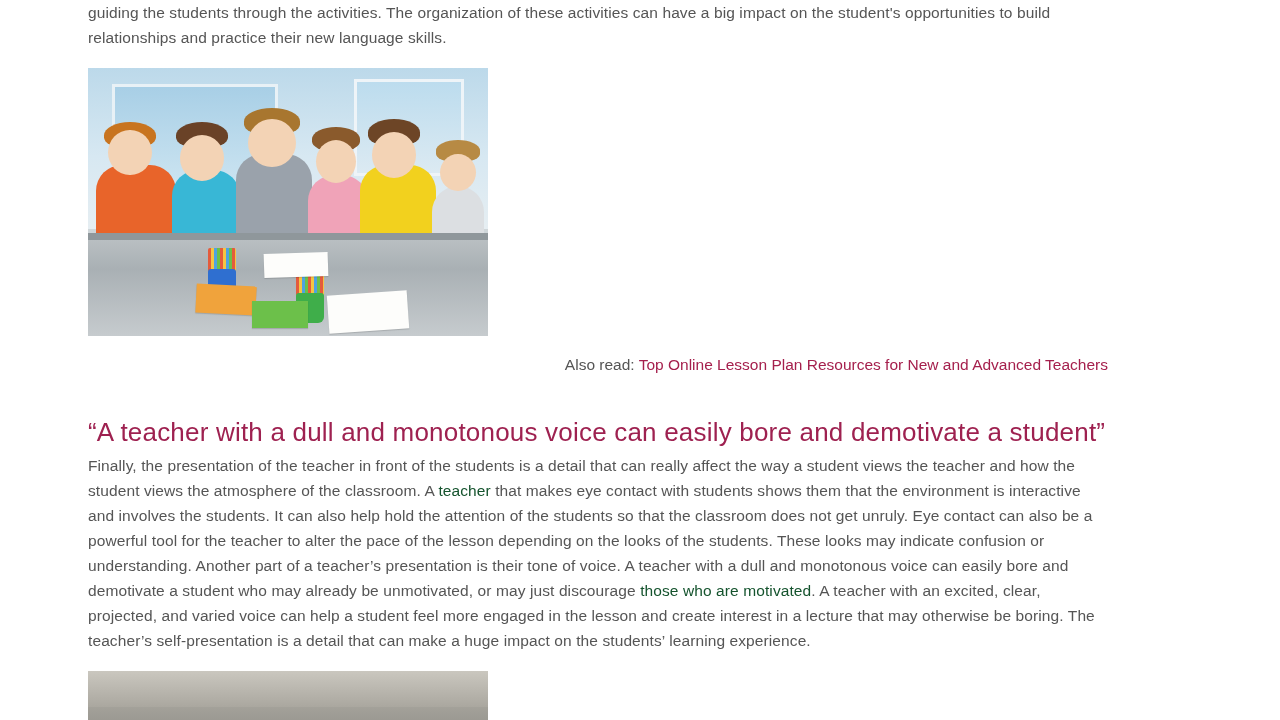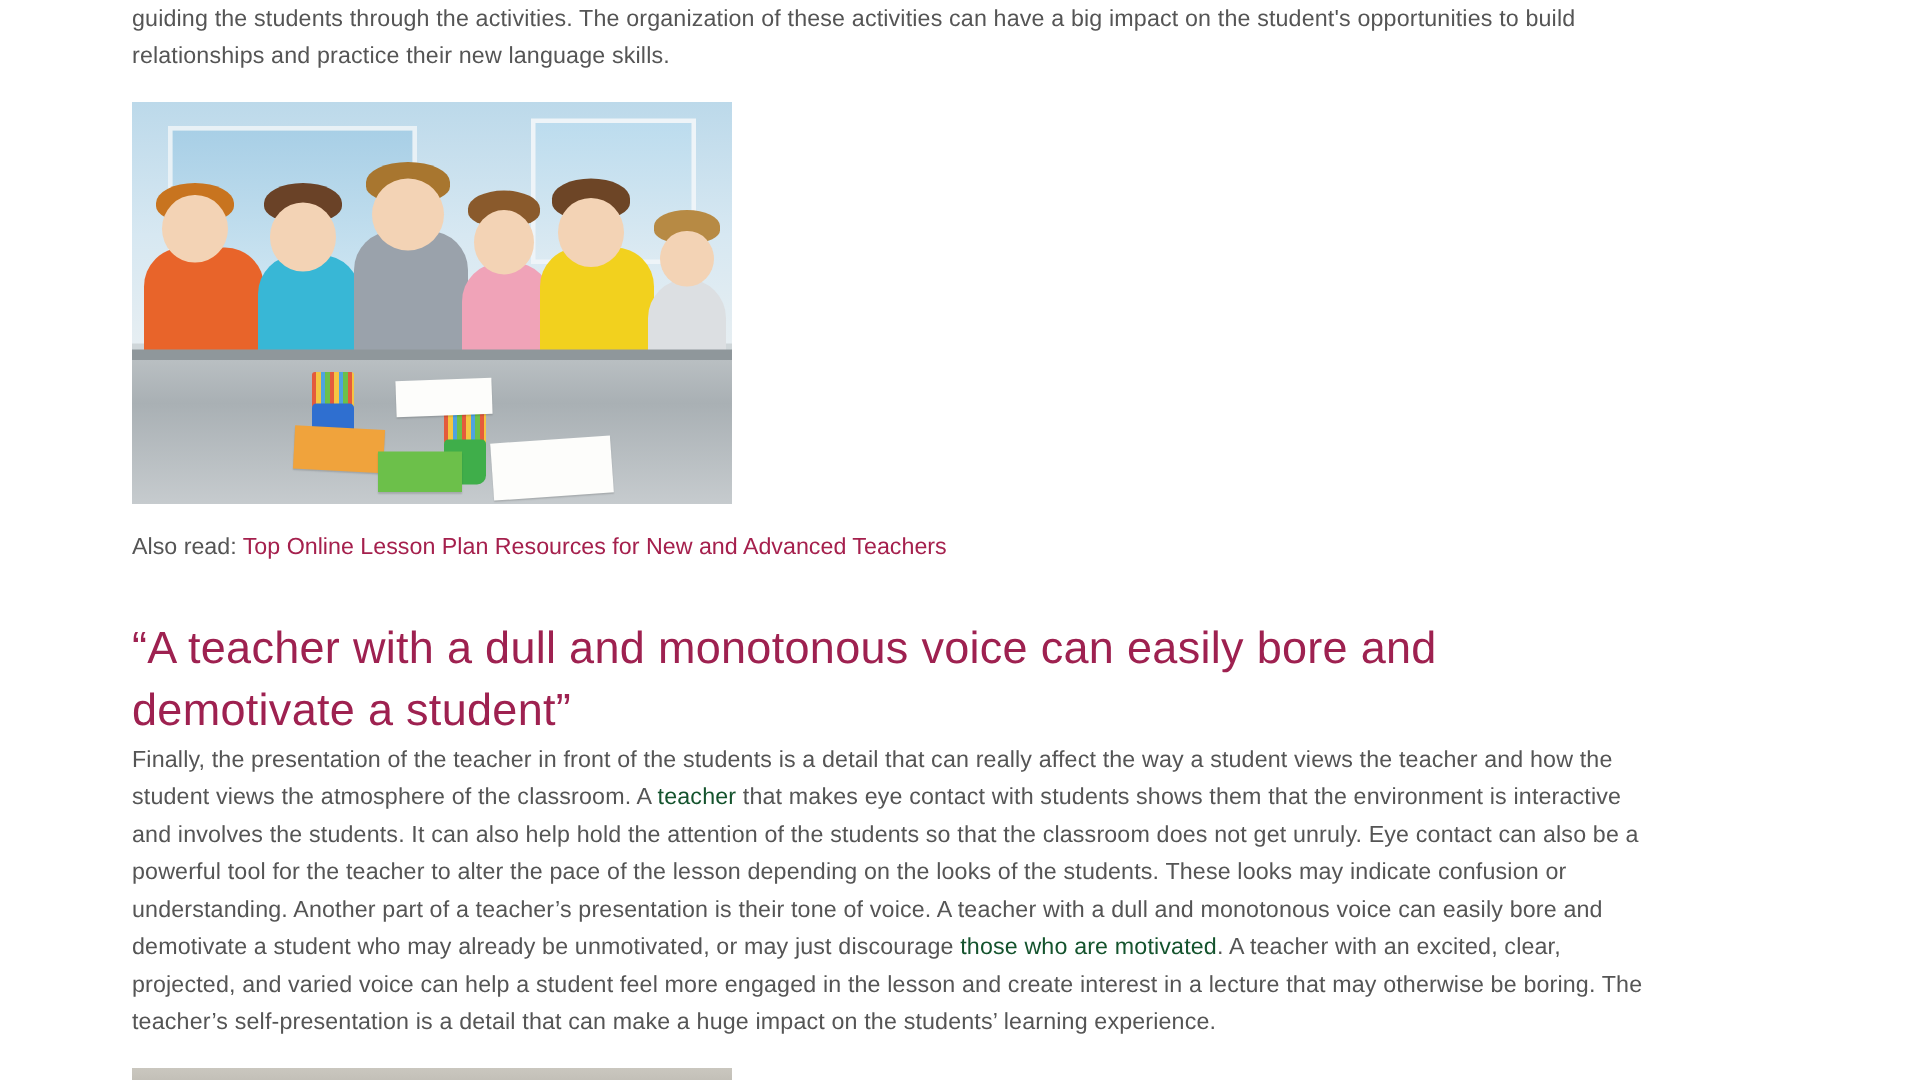--- a/index.html
+++ b/index.html
@@ -126,27 +126,28 @@
   }
   .paper.pa1 { left: 60%; bottom: 2%;  width: 20%; height: 14%; transform: rotate(-4deg); }
   .paper.pa2 { left: 41%; bottom: 3%;  width: 14%; height: 10%; background: #6cc04a; }
   .paper.pa3 { left: 27%; bottom: 8%;  width: 15%; height: 11%; background: #f0a33c; transform: rotate(3deg); }
   .paper.pa4 { left: 44%; bottom: 22%; width: 16%; height: 9%;  transform: rotate(-2deg); }
   .also-read {
     margin-top: 18px;
     font-size: 15.5px;
     line-height: 22px;
     color: #555555;
+    text-align: right;
   }
   .also-read a {
     color: #a5204d;
     text-decoration: none;
   }
   h2.quote-heading {
-    font-size: 30px;
+    font-size: 26px;
     line-height: 41px;
     font-weight: 400;
     color: #9e2150;
     margin: 36px 0 0 0;
     letter-spacing: 0.2px;
   }
   .final-para {
     margin-top: 26px;
   }
   .final-para a, .body-text a {

